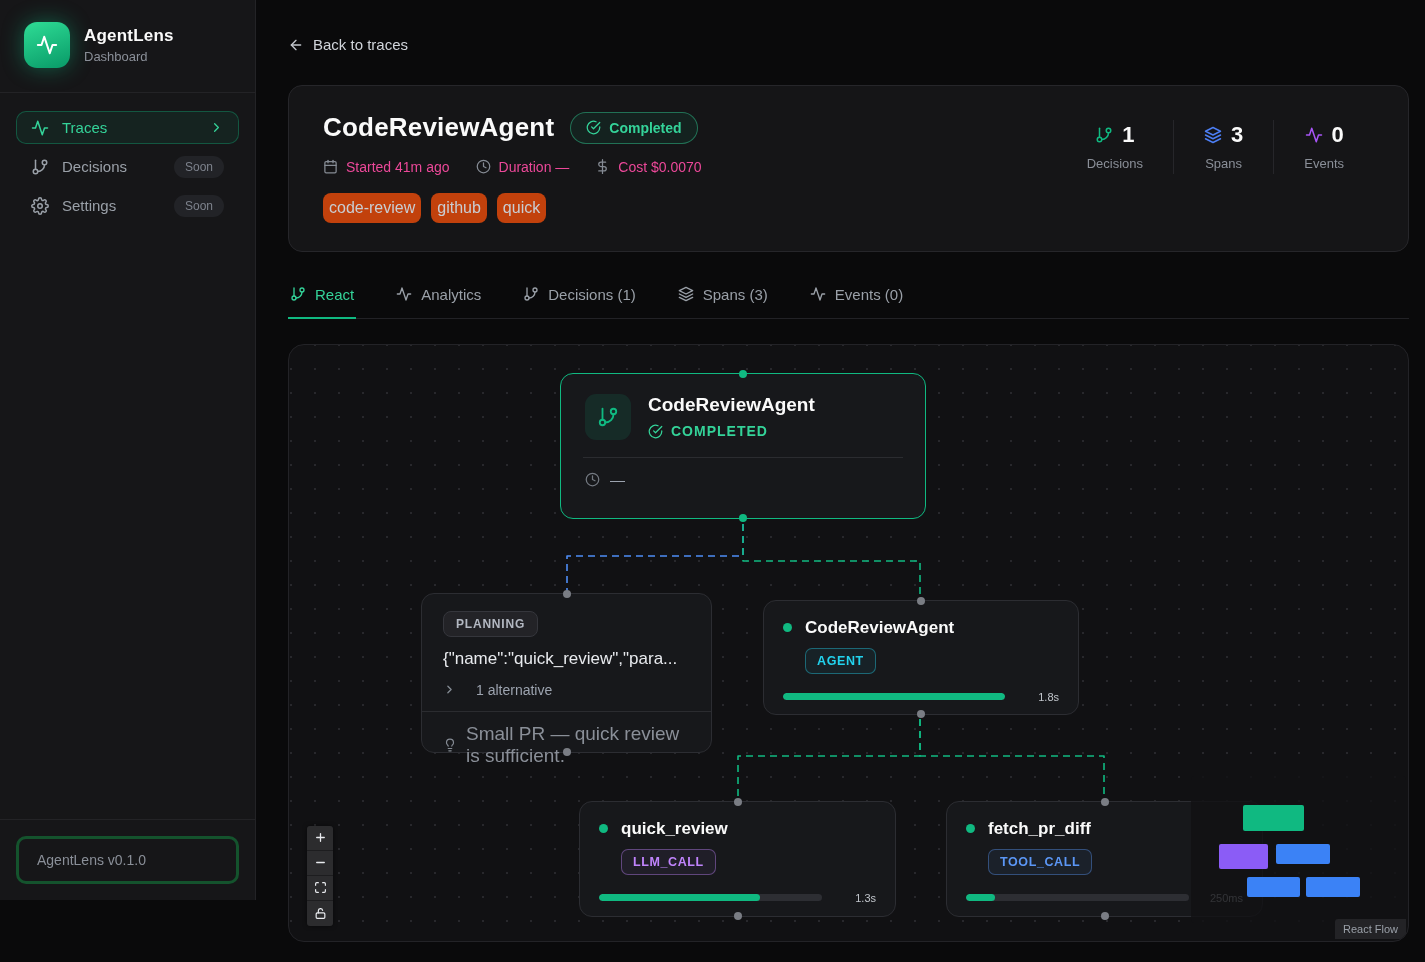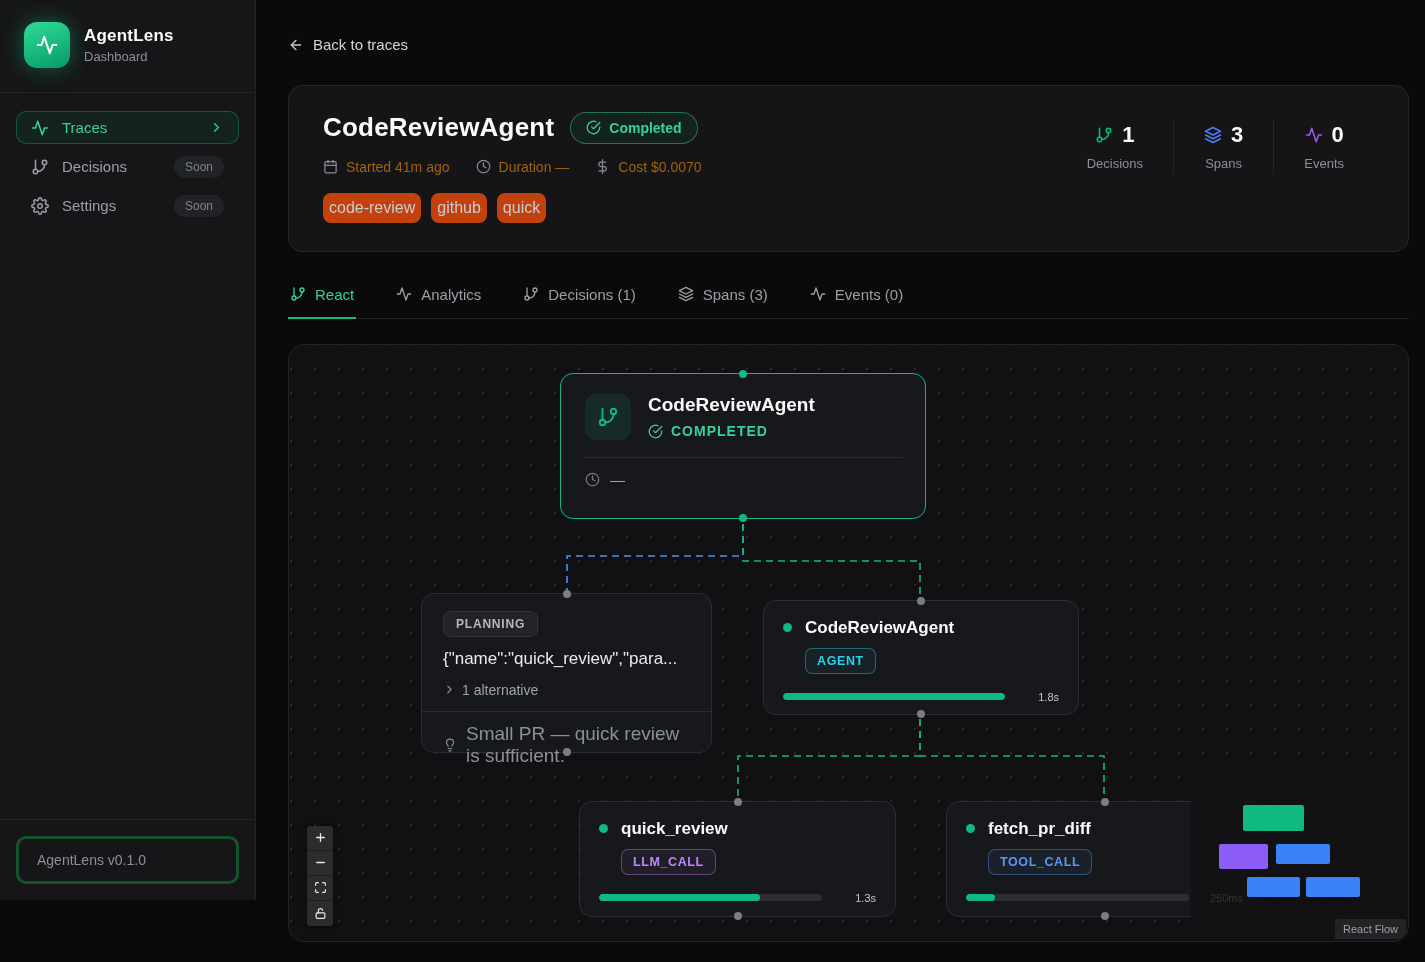--- a/index.html
+++ b/index.html
@@ -72,21 +72,21 @@
   .trace-title { font-size:26px; font-weight:bold; color:#fafafa; letter-spacing:.2px; }
   .status-pill {
     display:inline-flex; align-items:center; gap:8px;
     padding:7px 15px; border-radius:999px;
     background:rgba(16,185,129,.08);
     border:1px solid rgba(52,211,153,.45);
     color:#34d399; font-size:14px; font-weight:bold;
   }
   .status-pill svg { width:15px; height:15px; }
   .meta-row { display:flex; gap:26px; margin-top:15px;
-    font-size:14px; color:#a16207; }
+    font-size:14px; color:#ec4899; }
   .meta-item { display:flex; align-items:center; gap:8px; }
   .meta-item svg { width:15px; height:15px; color:#858b94; }
   .tags-row { display:flex; gap:10px; margin-top:18px; }
   .tag {
     background:#c2410c; border-radius:8px; padding:6px 6px;
     font-size:16px; color:#c9cdd3;
   }
   .stats { display:flex; align-items:center; align-self:flex-start; margin-top:8px; }
   .stat { text-align:center; padding:0 30px; }
   .stat-top { display:flex; align-items:center; justify-content:center; gap:9px; }
@@ -137,21 +137,21 @@
   .root-foot { display:flex; align-items:center; gap:10px; margin-top:13px;
     color:#9ca3af; font-size:15px; }
   .root-foot svg { width:15px; height:15px; color:#737880; }
 
   
   .node-decision { left:132px; top:248px; width:291px; height:160px; padding:17px 21px 0; }
   .decision-badge { display:inline-block; background:#232327; border:1px solid #35363c;
     border-radius:8px; padding:5px 12px; font-size:12px; font-weight:bold;
     color:#b3b8c2; letter-spacing:.8px; }
   .decision-chosen { margin-top:12px; font-size:17px; color:#e8eaee; white-space:nowrap; }
-  .decision-alts { display:flex; align-items:center; gap:6px; margin-top:13px;
+  .decision-alts { display:flex; align-items:center; gap:20px; margin-top:13px;
     font-size:14px; color:#9ca3af; cursor:pointer; }
   .decision-alts svg { width:13px; height:13px; color:#858b94; }
   .decision-divider { height:1px; background:#2b2c30; margin:13px -21px 0; }
   .decision-foot { display:flex; align-items:center; gap:9px; margin-top:11px;
     font-size:19px; color:#8a8f98; }
   .decision-foot svg { width:14px; height:14px; flex:0 0 auto; color:#858b94; }
 
   
   .node-span { padding:17px 19px 0; }
   .node-agent { left:474px; top:255px; width:316px; height:115px; }

